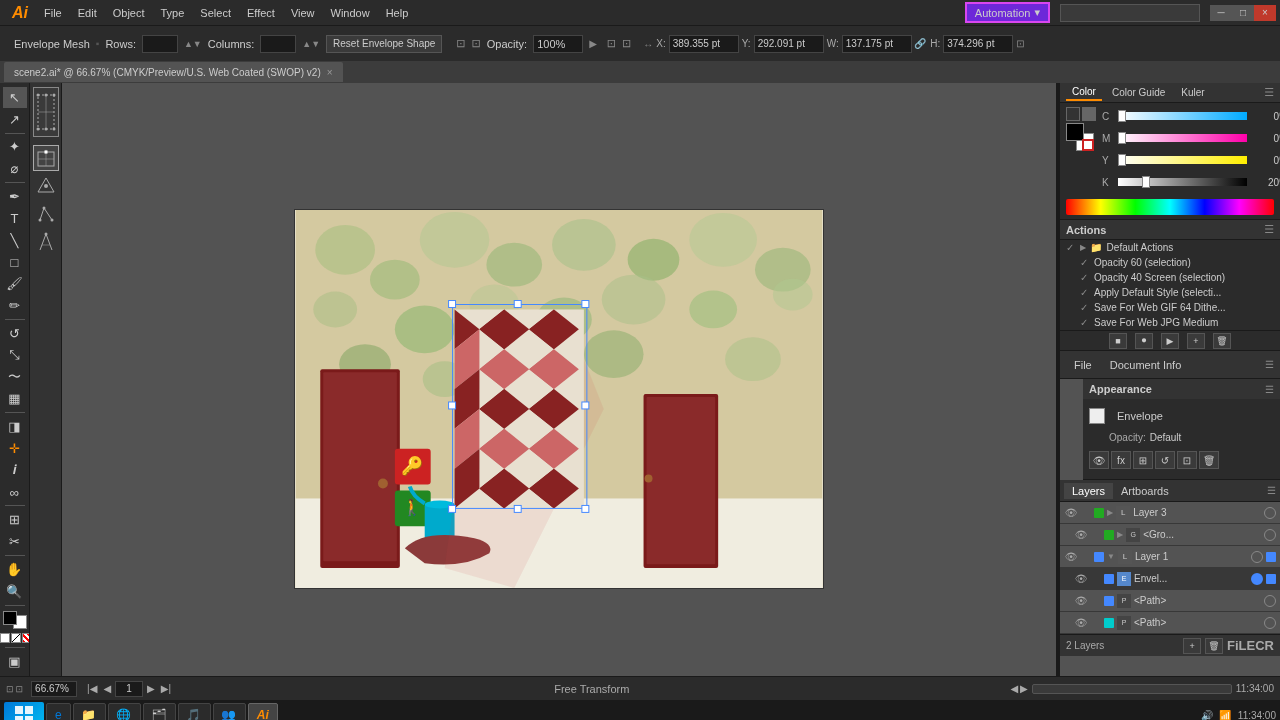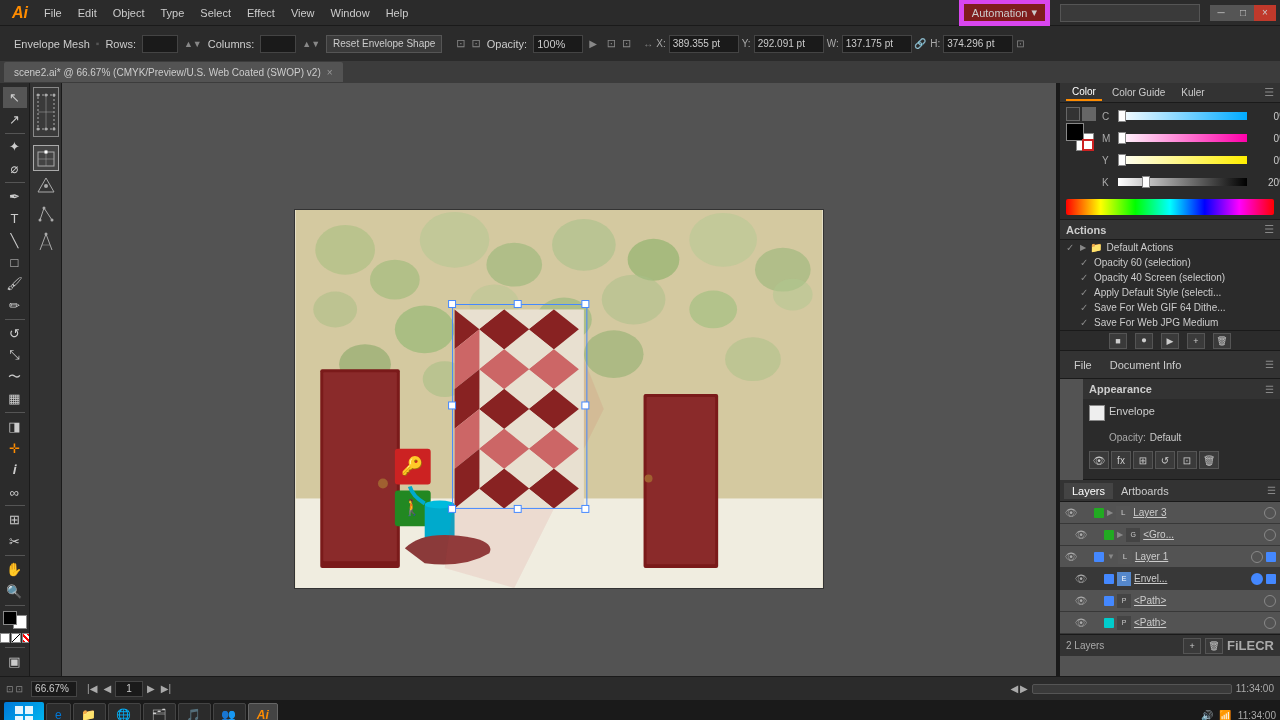--- a/index.html
+++ b/index.html
@@ -2,21 +2,21 @@
 <html><head>
   <meta charset="utf-8">
   <style>
     * { margin: 0; padding: 0; box-sizing: border-box; }
     body { width: 1280px; height: 720px; overflow: hidden; background: #535353; font-family: Arial, sans-serif; font-size: 11px; color: #ccc; }
 
     
     #menu-bar { width: 100%; height: 25px; background: #2b2b2b; display: flex; align-items: center; padding: 0 4px; gap: 0; }
     .menu-logo { color: #ff8c00; font-size: 16px; font-weight: bold; padding: 0 8px; font-style: italic; }
     .menu-item { color: #ccc; padding: 4px 8px; font-size: 11px; cursor: pointer; }
-    .automation-btn { margin-left: auto; background: #7f1d1d; border: 5px solid #d946ef; color: #ccc; padding: 2px 8px; font-size: 11px; display: flex; align-items: center; gap: 4px; cursor: pointer; }
+    .automation-btn { margin-left: auto; background: #6d28d9; border: 2px solid #d946ef; color: #ccc; padding: 2px 8px; font-size: 11px; display: flex; align-items: center; gap: 4px; cursor: pointer; }
     .search-box { background: #3a3a3a; border: 1px solid #555; color: #ccc; padding: 2px 6px; font-size: 11px; width: 140px; margin-left: 6px; }
     .win-controls { display: flex; margin-left: 6px; }
     .win-ctrl { width: 22px; height: 16px; background: #555; border: none; color: #ccc; font-size: 10px; cursor: pointer; display: flex; align-items: center; justify-content: center; }
     .win-ctrl.close { background: #c0392b; }
 
     
     #tool-bar { width: 100%; height: 36px; background: #2b2b2b; display: flex; align-items: center; padding: 0 14px; gap: 6px; border-top: 1px solid #1a1a1a; }
     .tool-label { color: #ccc; font-size: 11px; }
     .tool-input { background: #1a1a1a; border: 1px solid #444; color: #ccc; font-size: 11px; width: 50px; height: 18px; padding: 1px 3px; }
     .tool-btn { background: #3a3a3a; border: 1px solid #555; color: #ccc; font-size: 10px; padding: 1px 6px; cursor: pointer; height: 18px; }
@@ -66,37 +66,37 @@
     .action-expand { color: #888; font-size: 8px; }
 
     
     #links-panel { height: 28px; background: #333; display: flex; align-items: center; padding: 0 6px; gap: 2px; border-bottom: 1px solid #1a1a1a; }
     .links-tab { color: #ccc; font-size: 11px; padding: 2px 8px; cursor: pointer; }
 
     
     #appearance-panel { flex: 1; background: #2b2b2b; display: flex; flex-direction: column; margin-left: 23px; }
     .appearance-header { height: 20px; background: #333; display: flex; align-items: center; padding: 0 6px; }
     .appearance-content { padding: 6px; flex: 1; }
-    .appear-row { display: flex; height: 22px; gap: 4px; }
+    .appear-row { display: flex; align-items: center; height: 22px; gap: 12px; }
     .appear-swatch { width: 16px; height: 16px; background: #eee; border: 1px solid #888; }
     .appear-label { color: #ccc; font-size: 11px; flex: 1; }
     .appear-sublabel { color: #888; font-size: 10px; }
     .appear-subrow { display: flex; align-items: center; height: 20px; gap: 4px; padding-left: 20px; }
     .appear-opacity { color: #aaa; font-size: 10px; }
     .appear-opacity-val { color: #ccc; font-size: 10px; }
     .appear-icon-row { display: flex; gap: 2px; padding: 4px 0; }
     .appear-icon-btn { width: 20px; height: 18px; background: #3a3a3a; border: 1px solid #555; color: #ccc; font-size: 10px; cursor: pointer; display: flex; align-items: center; justify-content: center; }
     #layers-tabs { height: 22px; background: #333; display: flex; align-items: center; padding: 0 4px; border-bottom: 1px solid #1a1a1a; }
     .layers-tab { color: #ccc; font-size: 11px; padding: 2px 8px; cursor: pointer; }
     .layers-tab.active { background: #444; color: white; }
 
     .layer-row { display: flex; align-items: center; height: 22px; padding: 0 4px; gap: 3px; border-bottom: 1px solid #383838; cursor: pointer; }
     .layer-vis { width: 14px; height: 14px; display: flex; align-items: center; justify-content: center; color: #aaa; font-size: 10px; cursor: pointer; }
     .layer-color { width: 10px; height: 10px; border-radius: 1px; }
-    .layer-name { color: #ccc; font-size: 10px; flex: 1; text-decoration: underline; }
+    .layer-name { color: #ccc; font-size: 10px; flex: 1; }
     .layer-target { width: 12px; height: 12px; border-radius: 50%; border: 1px solid #888; }
     .layer-select { width: 10px; height: 10px; background: #4488ff; border-radius: 1px; }
     .layer-indent { padding-left: 14px; }
 
     .layers-footer { height: 22px; background: #333; display: flex; align-items: center; padding: 0 6px; gap: 4px; border-top: 1px solid #1a1a1a; }
     .layers-count { color: #aaa; font-size: 10px; flex: 1; }
     .watermark { color: #aaa; font-size: 13px; font-weight: bold; margin-left: auto; }
 
     
     #status-bar { width: 100%; height: 24px; background: #2b2b2b; display: flex; align-items: center; padding: 0 6px; gap: 8px; border-top: 1px solid #1a1a1a; }
@@ -608,20 +608,21 @@
   <div class="status-zoom">
     <input class="zoom-input" type="text" value="66.67%" style="">
   </div>
   <div class="status-nav">
     <button class="nav-btn">|◀</button>
     <button class="nav-btn">◀</button>
     <input class="page-input" type="text" value="1" style="">
     <button class="nav-btn">▶</button>
     <button class="nav-btn">▶|</button>
   </div>
+  <span class="status-transform">Free Transform</span>
   <div class="status-right">
     <div class="play-controls">
       <button class="play-btn">◀</button>
       <button class="play-btn">▶</button>
     </div>
     <span style="width:200px;background:#3a3a3a;height:10px;display:inline-block;border:1px solid #555;border-radius:2px;"></span>
     <span class="status-clock">11:34:00</span>
   </div>
 </div>
 

